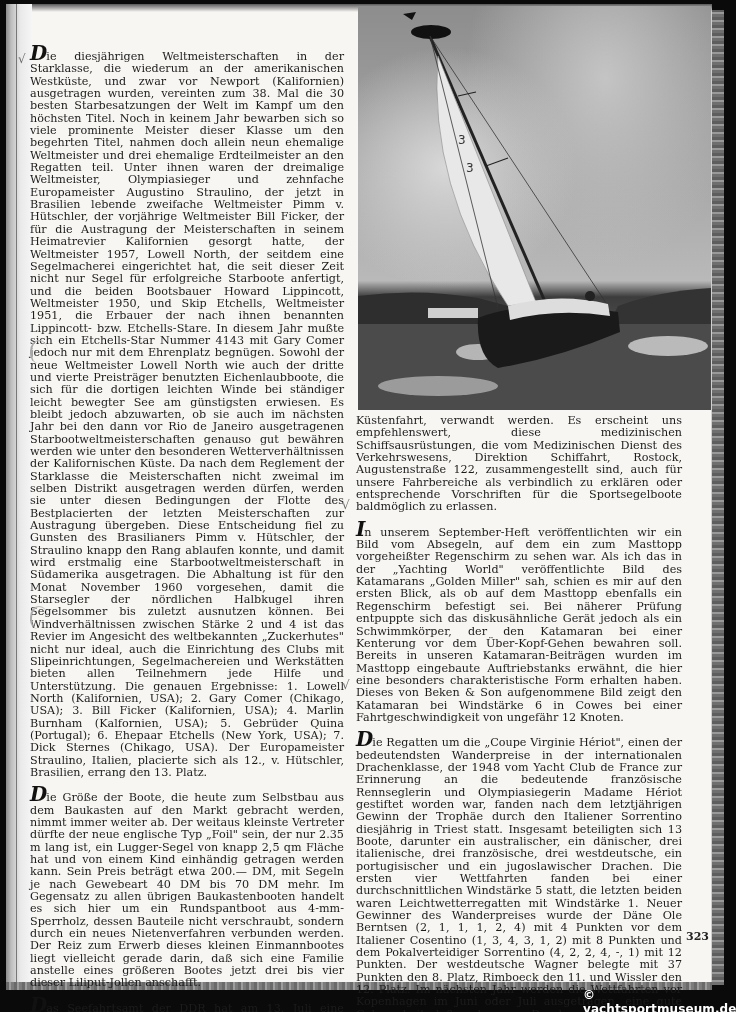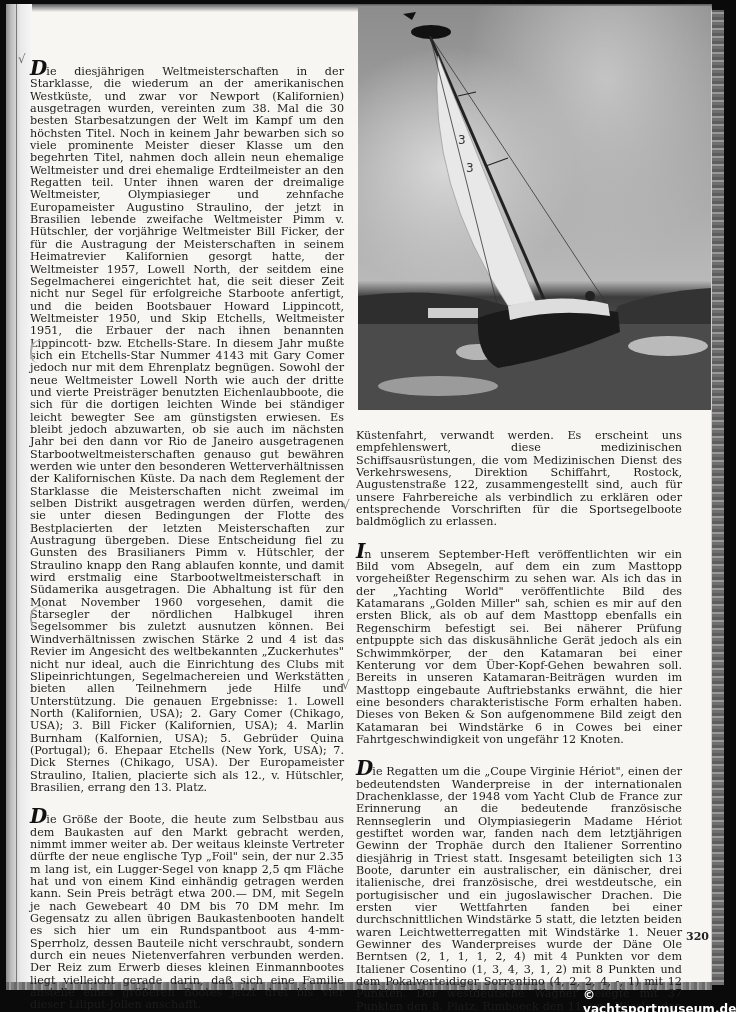--- a/index.html
+++ b/index.html
@@ -35,21 +35,21 @@
   }
   .col {
     position: absolute;
     font-size: 11.2px; line-height: 12.35px;
     color: #1c1c1c;
     text-align: justify;
     hyphens: manual;
   }
   .col-left { left: 30px; top: 46px; width: 314px; }
   .col-right { left: 356px; top: 414px; width: 326px; }
-  .para { margin: 16px 0 9px 0; text-indent: 0; }
+  .para { margin: 1px 0 9px 0; text-indent: 0; }
   .dropcap {
     font-family: "DejaVu Serif", serif;
     font-style: italic;
     font-size: 20px; line-height: 12px;
     font-weight: bold;
     color: #111;
     margin-right: 1px;
     letter-spacing: -2px;
   }
   .photo {
@@ -147,14 +147,14 @@
     <span class="dropcap">D</span><span>ie Regatten um die „Coupe Virginie Hériot", einen der bedeutendsten Wanderpreise in der internationalen Drachenklasse, der 1948 vom Yacht Club de France zur Erinnerung an die bedeutende französische Rennseglerin und Olympiasiegerin Madame Hériot gestiftet worden war, fanden nach dem letztjährigen Gewinn der Trophäe durch den Italiener Sorrentino diesjährig in Triest statt. Insgesamt beteiligten sich 13 Boote, darunter ein australischer, ein dänischer, drei italienische, drei französische, drei westdeutsche, ein portugisischer und ein jugoslawischer Drachen. Die ersten vier Wettfahrten fanden bei einer durchschnittlichen Windstärke 5 statt, die letzten beiden waren Leichtwetterregatten mit Windstärke 1. Neuer Gewinner des Wanderpreises wurde der Däne Ole Berntsen (2, 1, 1, 1, 2, 4) mit 4 Punkten vor dem Italiener Cosentino (1, 3, 4, 3, 1, 2) mit 8 Punkten und dem Pokalverteidiger Sorrentino (4, 2, 2, 4, -, 1) mit 12 Punkten. Der westdeutsche Wagner belegte mit 37 Punkten den 8. Platz, Rimboeck den 11. und Wissler den 12. Platz. Im nächsten Jahr werden die Wettfahrten vor Kopenhagen im Juni oder Juli ausgetragen, eine gute Gelegenheit, daß auch unsere Drachensegler sich hieran beteiligen können.</span>
   </p>
 </div>
 
 <span class="margin-mark" style="left:18px; top:52px;">√</span>
 <span class="margin-mark" style="left:342px; top:498px;">√</span>
 <span class="margin-mark" style="left:342px; top:678px;">√</span>
 <div class="thumb" style="left:30px; top:340px;"></div>
 <div class="thumb" style="left:30px; top:606px;"></div>
 
-<div class="page-number">320</div>
+<div class="page-number">323</div>
 <div class="watermark">© yachtsportmuseum.de</div>
 
 </body></html>

